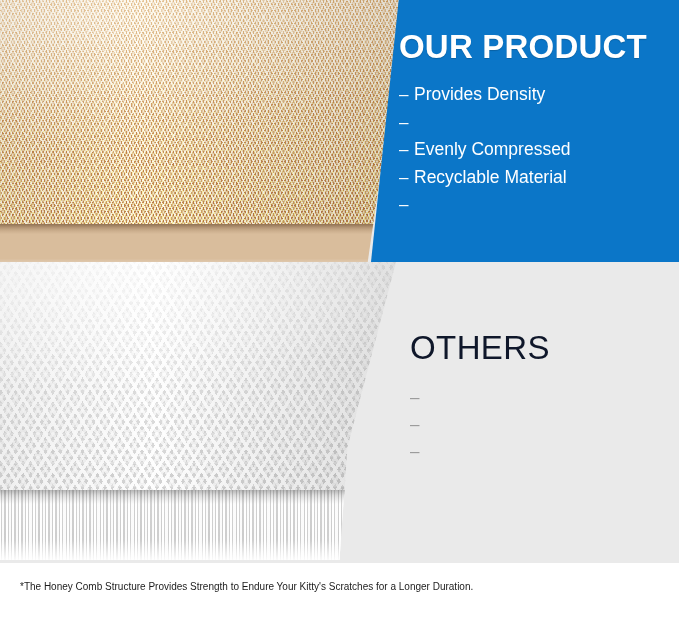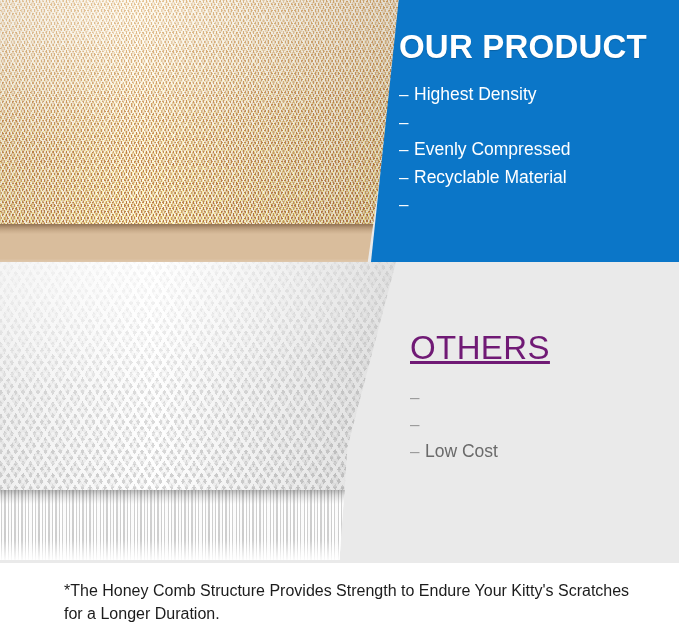--- a/index.html
+++ b/index.html
@@ -187,45 +187,43 @@
   #blue-panel .feature-list li { color: #ffffff; }
 
   
   #others-text {
     position: absolute;
     left: 410px;
     top: 331px;
     width: 262px;
   }
   #others-title {
-    color: #701a75;
+    color: #0f172a;
     font-size: 33px;
     font-weight: normal;
     letter-spacing: .4px;
     line-height: 1;
     margin: 0 0 20px 0;
-    text-decoration: underline;
   }
   #others-text .feature-list li { color: #6a6a6a; }
   #others-text .dash { color: #9a9a9a; }
 
   
   #footer {
     position: absolute;
     left: 0; top: 563px;
     width: 679px;
     height: 67px;
     background: #ffffff;
     padding: 17px 30px 0 20px;
   }
   #footer-note {
     color: #1c1c1c;
-    font-size: 16px;
+    font-size: 10px;
     line-height: 1.42;
-    margin-left: 44px;
   }
 </style>
 </head>
 <body>
 
 <div id="page">
 
   <div id="compare">
 
     <div id="our-photo">
@@ -236,21 +234,21 @@
     <div id="others-photo">
       <div id="others-core"></div>
       <div id="others-fringe"></div>
     </div>
 
     <div id="blue-panel">
       <div id="our-title">OUR PRODUCT</div>
       <ul class="feature-list">
         <li>
           <span class="dash">–</span>
-          <span>Highest Density</span>
+          <span>Provides Density</span>
         </li>
         <li>
           <span class="dash">–</span>
         </li>
         <li>
           <span class="dash">–</span>
           <span>Evenly Compressed</span>
         </li>
         <li>
           <span class="dash">–</span>
@@ -266,21 +264,20 @@
       <div id="others-title">OTHERS</div>
       <ul class="feature-list">
         <li>
           <span class="dash">–</span>
         </li>
         <li>
           <span class="dash">–</span>
         </li>
         <li>
           <span class="dash">–</span>
-          <span>Low Cost</span>
         </li>
       </ul>
     </div>
 
   </div>
 
   <div id="footer">
     <div id="footer-note">*The Honey Comb Structure Provides Strength to Endure Your Kitty's Scratches for a Longer Duration.</div>
   </div>
 

